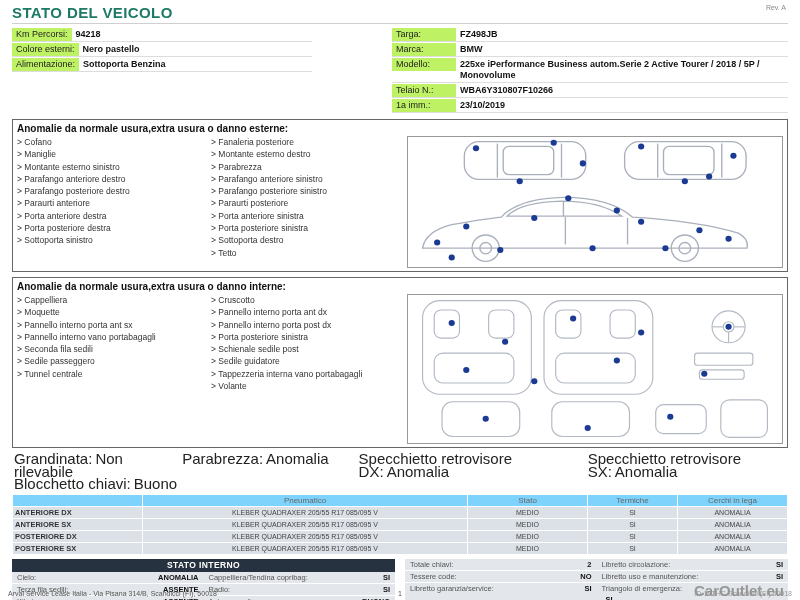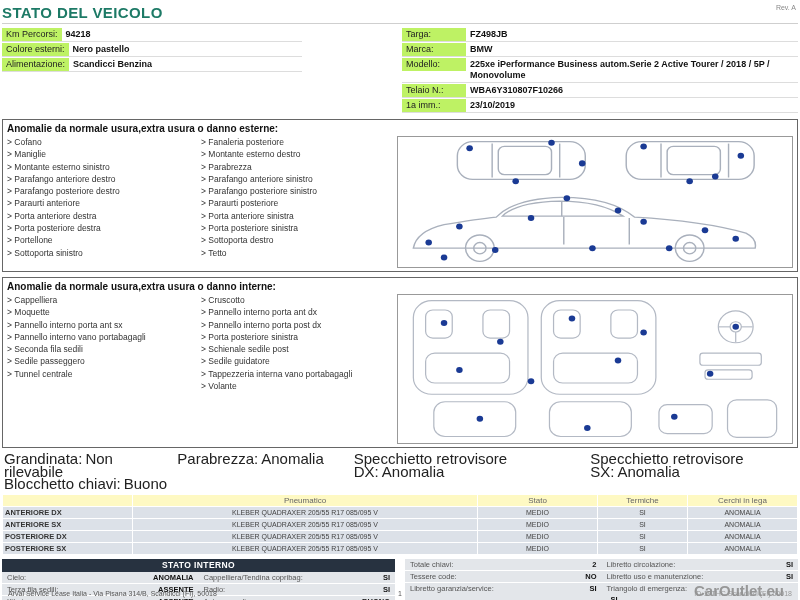--- a/index.html
+++ b/index.html
@@ -1,21 +1,21 @@
 <!DOCTYPE html>
 <html style="--accent: #1d7a66; --dot: #1a3a94; --bar: #273240;"><head>
 <meta charset="utf-8">
 <style>
   * { margin:0; padding:0; box-sizing:border-box; }
   html,body { width:800px; height:600px; }
   body {
     font-family:"Liberation Sans", sans-serif;
     background:#ffffff; color:#222; position:relative; overflow:hidden;
   }
-  .page { position:absolute; inset:0; padding:4px 2px; }
+  .page { position:absolute; inset:0; padding:4px 12px; }
 
   
   .header-top { position:relative; border-bottom:1px solid #cfcfcf; padding-bottom:2px; }
   .title { font-size:15px; font-weight:bold; color:var(--accent,#1d7a66); letter-spacing:.4px; }
   .rev { position:absolute; top:0; right:2px; font-size:7px; color:#888; }
   .head-wrap { display:flex; margin-top:4px; }
   .head-left { width:300px; }
   .head-right { width:396px; margin-left:auto; }
   .hrow { display:flex; align-items:flex-start; border-bottom:1px solid #ddd; font-size:9px; line-height:11px; margin-bottom:1px; }
   .hlabel { background:#bef264; padding:1px 4px; color:#222; white-space:nowrap; }
@@ -36,21 +36,21 @@
   .outline2 { fill:none; stroke:#b3b9c4; stroke-width:1.2; }
   .dot { fill:var(--dot,#1a3a94); }
 
   
   .status-block { margin-top:5px; padding:0 2px; font-size:15px; color:#222; }
   .srow { display:flex; gap:30px; line-height:12.5px; }
   .svalue { margin-left:3px; }
 
   
   table.tires { width:100%; border-collapse:collapse; margin-top:3px; }
-  .tires th { background:#fef9c3; color:#666; font-weight:normal; font-size:8px; padding:1px 2px; border:1px solid #fff; }
+  .tires th { background:#7dd3fc; color:#666; font-weight:normal; font-size:8px; padding:1px 2px; border:1px solid #fff; }
   .tires td { background:#dce1e8; color:#444; font-size:7px; padding:1px 2px; border:1px solid #fff; text-align:center; }
   .tires td.pos { text-align:left; font-weight:bold; color:#333; font-size:7.5px; }
 
   
   .bottom { display:flex; gap:10px; margin-top:4px; }
   .btable { flex:1; }
   .bhead { background:var(--bar,#273240); color:#fff; font-weight:bold; font-size:8.5px; text-align:center; padding:1px 0 2px; letter-spacing:.4px; }
   .brow { display:flex; background:#e3e6ea; border-bottom:1px solid #fff; font-size:7.5px; line-height:11px; }
   .bpair { display:inline-flex; justify-content:space-between; padding:0 5px; }
   .bl { color:#555; white-space:nowrap; }
@@ -78,21 +78,21 @@
         <div class="hrow">
           <span class="hlabel">Km Percorsi:</span>
           <span class="hvalue">94218</span>
         </div>
         <div class="hrow">
           <span class="hlabel">Colore esterni:</span>
           <span class="hvalue">Nero pastello</span>
         </div>
         <div class="hrow">
           <span class="hlabel">Alimentazione:</span>
-          <span class="hvalue">Scandicci Benzina</span>
+          <span class="hvalue">Sottoporta Benzina</span>
         </div>
       </div>
     <div class="head-right" id="head-right">
         <div class="hrow">
           <span class="hlabel">Targa:</span>
           <span class="hvalue">FZ498JB</span>
         </div>
         <div class="hrow">
           <span class="hlabel">Marca:</span>
           <span class="hvalue">BMW</span>
@@ -118,21 +118,20 @@
       <div class="cols">
         <ul id="ext-col1">
             <li>&gt; Cofano</li>
             <li>&gt; Maniglie</li>
             <li>&gt; Montante esterno sinistro</li>
             <li>&gt; Parafango anteriore destro</li>
             <li>&gt; Parafango posteriore destro</li>
             <li>&gt; Paraurti anteriore</li>
             <li>&gt; Porta anteriore destra</li>
             <li>&gt; Porta posteriore destra</li>
-            <li>&gt; Portellone</li>
             <li>&gt; Sottoporta sinistro</li>
           </ul>
         <ul id="ext-col2">
             <li>&gt; Fanaleria posteriore</li>
             <li>&gt; Montante esterno destro</li>
             <li>&gt; Parabrezza</li>
             <li>&gt; Parafango anteriore sinistro</li>
             <li>&gt; Parafango posteriore sinistro</li>
             <li>&gt; Paraurti posteriore</li>
             <li>&gt; Porta anteriore sinistra</li>

